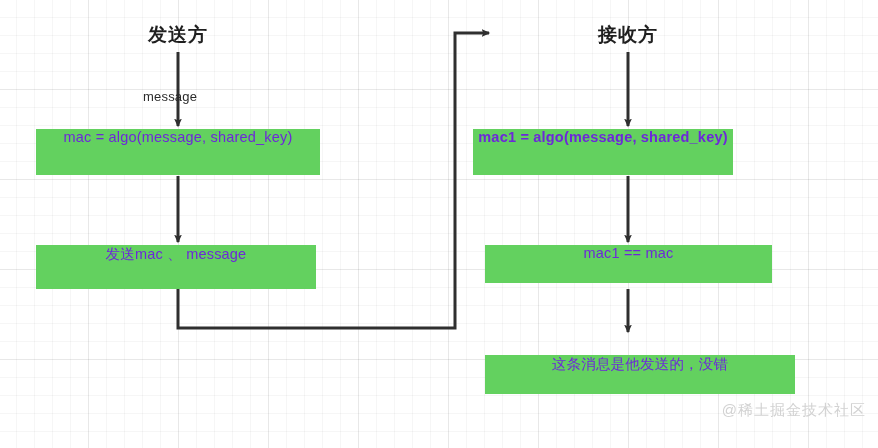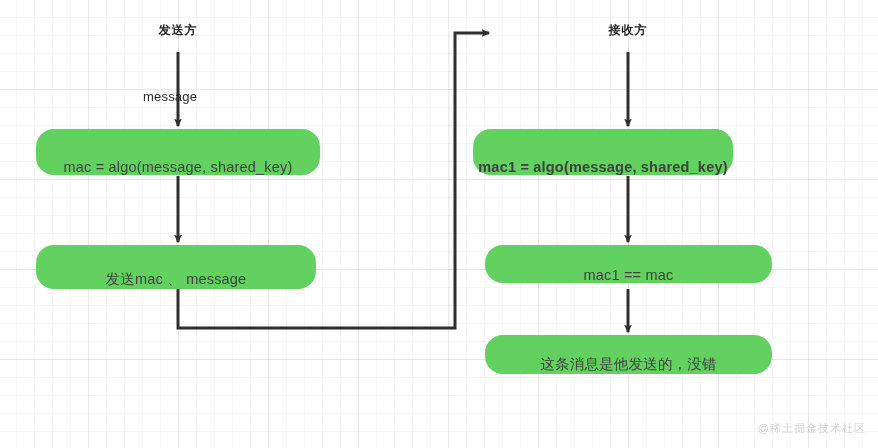--- a/index.html
+++ b/index.html
@@ -29,51 +29,50 @@
     left: 0;
     top: 0;
     width: 878px;
     height: 448px;
     pointer-events: none;
   }
   .node {
     position: absolute;
     background: #63d15f;
     display: flex;
-    align-items: flex-end;
+    align-items: flex-start;
     justify-content: center;
-    color: #404040;
+    color: #6d28d9;
     font-size: 14.5px;
     letter-spacing: 0.2px;
     white-space: nowrap;
     box-sizing: border-box;
-    border-radius: 18px;
   }
   .lane-title {
     position: absolute;
-    font-size: 12px;
+    font-size: 19px;
     font-weight: bold;
     color: #1f1f1f;
     white-space: nowrap;
     text-align: center;
     letter-spacing: 1px;
   }
   .edge-label {
     position: absolute;
     font-size: 13px;
     color: #2b2b2b;
     white-space: nowrap;
     background: transparent;
     letter-spacing: 0.2px;
   }
   .watermark {
     position: absolute;
     right: 12px;
-    bottom: 12px;
-    font-size: 11px;
+    bottom: 28px;
+    font-size: 15px;
     color: #d2d2d2;
     letter-spacing: 1px;
     white-space: nowrap;
     user-select: none;
   }
 </style>
 </head>
 <body>
 
 <div id="canvas">
@@ -112,19 +111,19 @@
   </div>
 
   <div class="node" style="left:473px; top:129px; width:260px; height:46px;font-weight:bold;">
     <span>mac1 = algo(message, shared_key)</span>
   </div>
 
   <div class="node" style="left:485px; top:245px; width:287px; height:38px;">
     <span>mac1 == mac</span>
   </div>
 
-  <div class="node" style="left:485px; top:335px; width:287px; height:39px;">
+  <div class="node" style="left:485px; top:355px; width:310px; height:39px;">
     <span>这条消息是他发送的，没错</span>
   </div>
 
   <div class="watermark">@稀土掘金技术社区</div>
 
 </div>
 
 </body></html>

